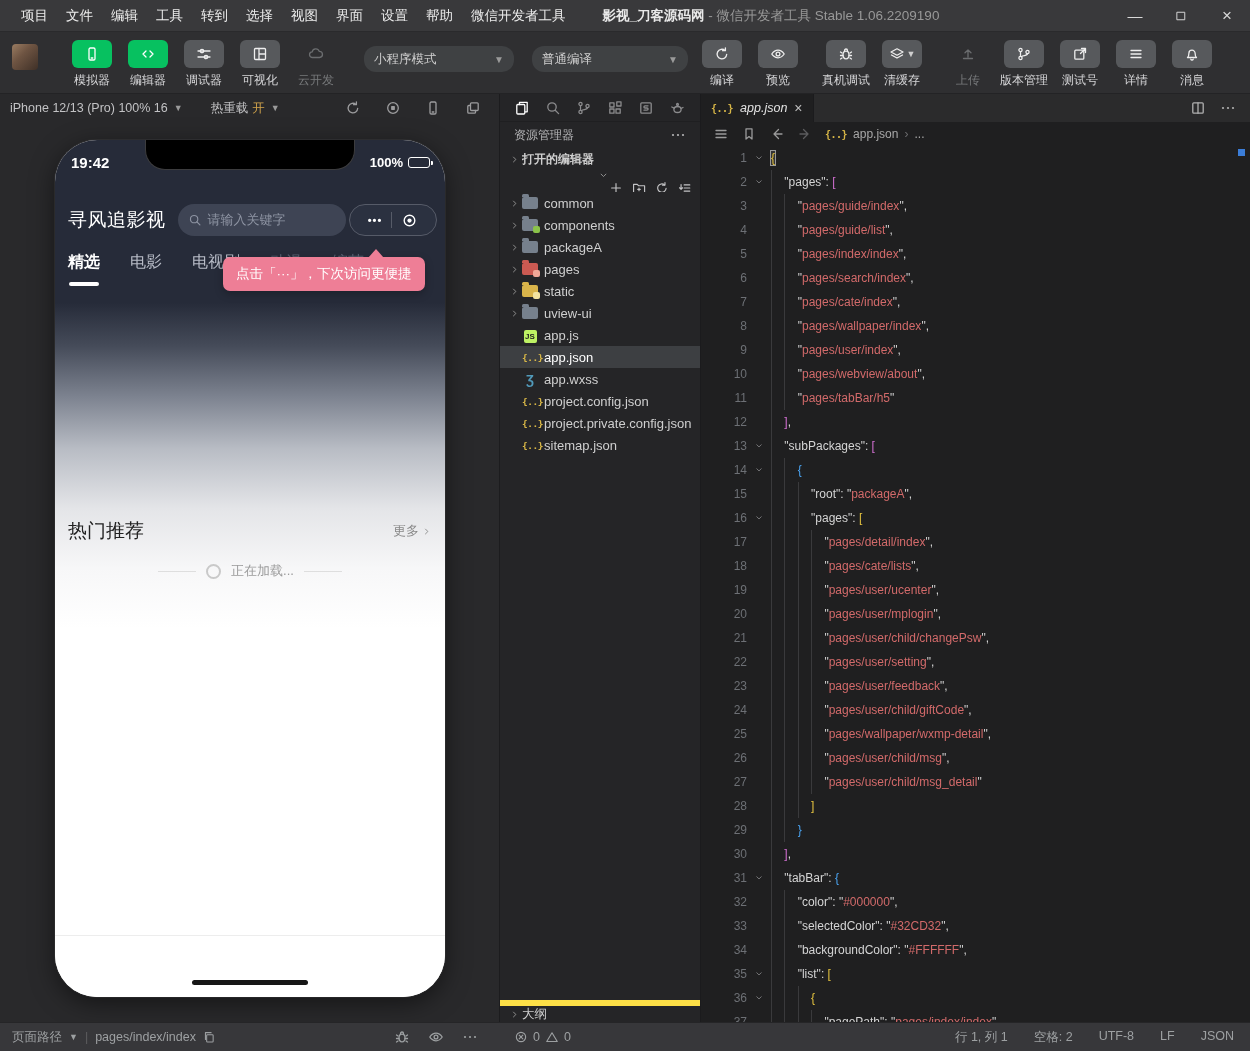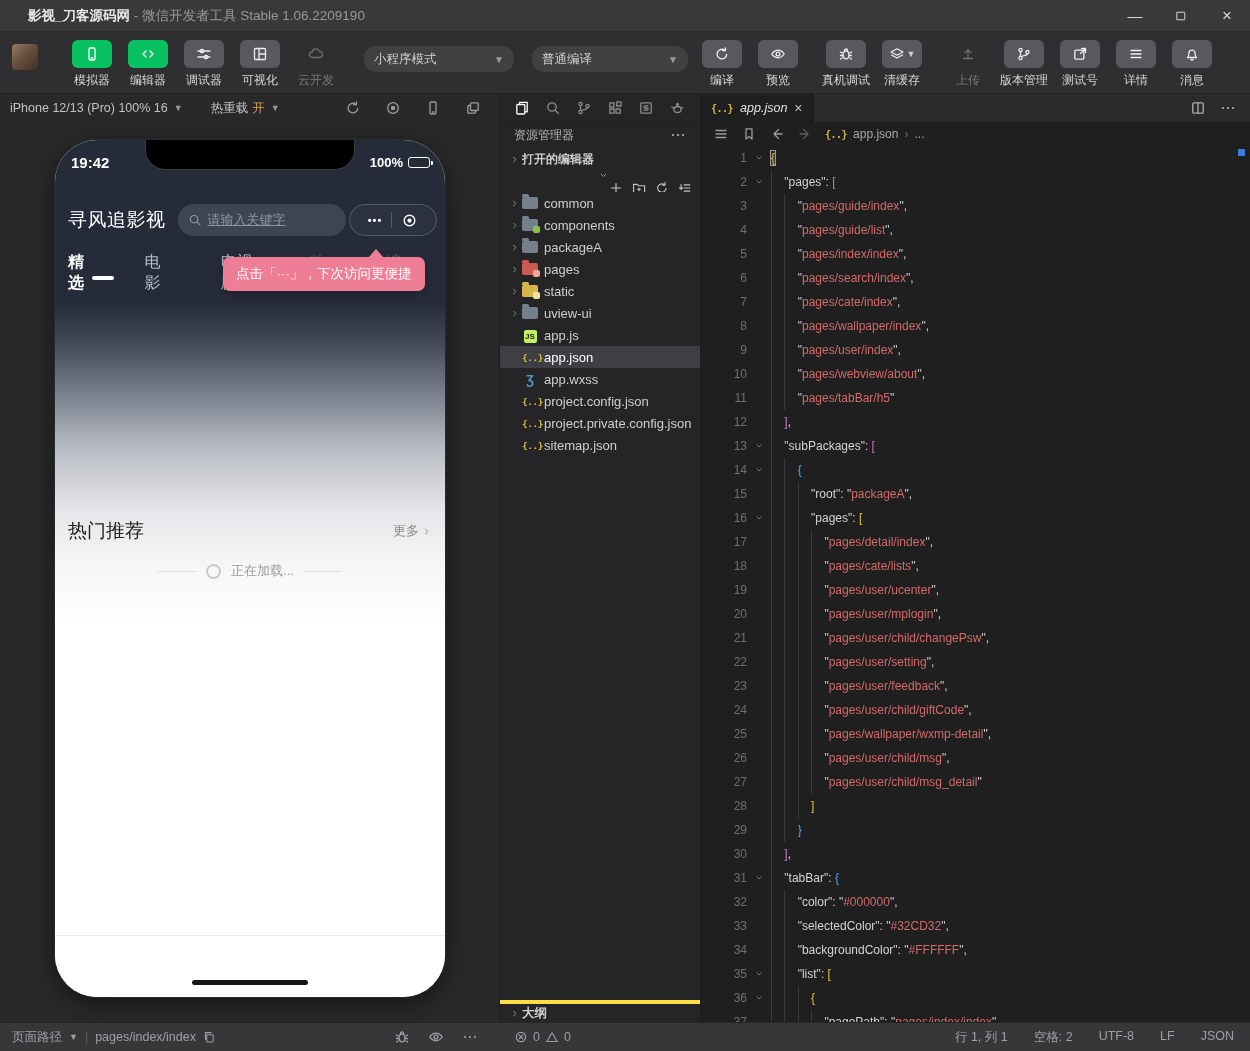--- a/index.html
+++ b/index.html
@@ -47,27 +47,27 @@
   .phone{position:absolute;left:55px;top:46px;width:390px;height:857px;border-radius:42px;overflow:hidden;background:#fff;box-shadow:0 0 0 1px rgba(255,255,255,.05),0 6px 24px rgba(0,0,0,.5);}
   .screen{position:absolute;inset:0;background:linear-gradient(180deg,#262b39 0%,#262b39 19%,#454b59 24%,#7d8390 30%,#b8bcc4 36%,#e4e5e8 43%,#f7f7f8 50%,#ffffff 57%,#ffffff 100%);}
   .notch{position:absolute;left:90px;top:0;width:210px;height:30px;background:#000;border:1px solid #3c3c3e;border-top:none;border-radius:0 0 20px 20px;}
   .ptime{position:absolute;left:16px;top:14px;color:#fff;font-size:15px;font-weight:bold;}
   .pbat{position:absolute;right:12px;top:15px;display:flex;align-items:center;gap:5px;color:#fff;font-size:13px;font-weight:bold;}
   .bat-body{width:22px;height:11px;border:1px solid #fff;border-radius:3px;padding:1px;position:relative;}
   .bat-fill{width:100%;height:100%;background:#fff;border-radius:1.5px;}
   .bat-nub{width:2px;height:4px;background:#fff;border-radius:0 1px 1px 0;margin-left:1px;}
   .phead{position:absolute;left:0;top:62px;width:100%;height:36px;display:flex;align-items:center;padding:0 8px 0 13px;}
   .ptitle{color:#fff;font-size:19px;font-weight:500;letter-spacing:.5px;white-space:nowrap;}
-  .psearch{margin-left:12px;width:168px;height:32px;border-radius:16px;background:#3e4454;display:flex;align-items:center;padding:0 10px;gap:6px;color:#8e94a3;text-decoration:underline;}
+  .psearch{margin-left:12px;width:168px;height:32px;border-radius:16px;background:#3e4454;display:flex;align-items:center;padding:0 10px;gap:6px;color:#8e94a3;}
   .psearch .ph{font-size:13px;}
   .capsule{margin-left:auto;width:88px;height:32px;border-radius:16px;background:rgba(45,51,66,.85);border:1px solid #565b68;display:flex;align-items:center;justify-content:center;color:#fff;}
   .cap-dots{letter-spacing:1px;font-size:11px;font-weight:bold;}
   .cap-div{width:1px;height:16px;background:#565b68;margin:0 9px;}
   .ptabs{position:absolute;left:0;top:112px;width:100%;display:flex;align-items:flex-start;padding:0 13px;gap:30px;}
-  .ptab{font-size:16px;color:#b9bdc8;display:flex;flex-direction:row;align-items:center;}
+  .ptab{font-size:16px;color:#b9bdc8;display:flex;flex-direction:column;align-items:center;}
   .ptab.dim{color:#596070;}
   .ptab.active{color:#fff;font-weight:bold;}
   .ptab .uline{width:30px;height:4px;border-radius:2px;background:#fff;margin-top:9px;visibility:hidden;}
   .ptab.active .uline{visibility:visible;}
   .tooltip{position:absolute;left:168px;top:117px;background:#ee7e96;color:#fff;font-size:13.5px;padding:8px 13px;border-radius:7px;white-space:nowrap;box-shadow:0 3px 8px rgba(0,0,0,.25);}
   .tooltip:after{content:"";position:absolute;top:-8px;left:72%;border:8px solid transparent;border-bottom:9px solid #ee7e96;border-top:none;}
   .psection{position:absolute;left:0;top:378px;width:100%;display:flex;align-items:center;padding:0 13px;}
   .sec-title{color:#222;font-size:19px;}
   .sec-more{margin-left:auto;color:#888;font-size:13px;display:flex;align-items:center;gap:2px;}
   .sec-more .ic{width:11px;height:11px;}
@@ -92,21 +92,21 @@
   .root-row{font-weight:bold;color:#dedede;font-size:14px;flex-direction:column;}
   .root-acts{margin-left:auto;display:flex;gap:9px;padding-right:8px;color:#c4c4c6;font-weight:normal;}
   .root-acts .ic{width:14px;height:14px;}
   .fold-ico{width:16px;height:12px;border-radius:2px;position:relative;margin:0 6px 0 0;flex:none;}
   .fold-ico:before{content:"";position:absolute;left:0;top:-3px;width:7px;height:3px;border-radius:1.5px 1.5px 0 0;background:inherit;}
   .fold-badge{position:absolute;right:-2px;bottom:-2px;width:7px;height:7px;border-radius:2px;}
   .fic{width:16px;margin-right:6px;flex:none;text-align:center;font-weight:bold;}
   .fic-js{display:inline-block;width:13px;height:13px;background:#bef264;color:#222;font-size:8px;border-radius:2px;line-height:13px;font-family:"Liberation Sans",sans-serif;}
   .fic-json{color:#d8b747;font-family:"DejaVu Sans Mono",monospace;font-size:9.5px;letter-spacing:-.5px;}
   .fic-wxss{color:#519aba;font-size:13px;}
-  .outline-row{position:absolute;left:0;bottom:0;width:100%;height:22px;border-top:4px solid #fde047;display:flex;align-items:center;color:#cfcfcf;font-size:12.5px;padding-left:6px;font-weight:bold;}
+  .outline-row{position:absolute;left:0;bottom:0;width:100%;height:22px;border-top:6px solid #fde047;display:flex;align-items:center;color:#cfcfcf;font-size:12.5px;padding-left:6px;font-weight:normal;}
   .outline-row .arr{width:16px;display:flex;justify-content:center;color:#9a9a9a;}
   .outline-row .arr .ic{width:11px;height:11px;}
 
   
   .editor{position:absolute;left:701px;top:94px;width:549px;height:928px;background:#1f1f20;}
   .tabbar{height:28px;background:#2b2b2c;display:flex;align-items:stretch;}
   .etab{background:#1f1f20;display:flex;align-items:center;padding:0 10px;gap:7px;border-right:1px solid #1b1b1d;color:#e3e3e3;font-size:12.5px;font-style:italic;}
   .etab .close{font-style:normal;color:#c0c0c0;font-size:14px;line-height:1;}
   .braces{color:#d8b747;font-family:"DejaVu Sans Mono",monospace;font-size:10px;font-style:normal;font-weight:bold;letter-spacing:-.5px;}
   .tab-acts{margin-left:auto;display:flex;align-items:center;gap:14px;padding:0 14px;color:#b0b0b0;}
@@ -277,20 +277,33 @@
       </symbol>
     <symbol id="i-warn" viewBox="0 0 16 16">
         <path d="M8 3.2l6 10H2z"></path>
       </symbol>
   </defs>
 </svg>
 
 <div class="app">
 
   <div class="titlebar">
+    <div class="menus" id="menus">
+        <span class="menu-item">项目</span>
+        <span class="menu-item">文件</span>
+        <span class="menu-item">编辑</span>
+        <span class="menu-item">工具</span>
+        <span class="menu-item">转到</span>
+        <span class="menu-item">选择</span>
+        <span class="menu-item">视图</span>
+        <span class="menu-item">界面</span>
+        <span class="menu-item">设置</span>
+        <span class="menu-item">帮助</span>
+        <span class="menu-item">微信开发者工具</span>
+      </div>
     <div class="wtitle">
       <span class="proj">影视_刀客源码网</span>
       <span class="suffix">- 微信开发者工具 Stable 1.06.2209190</span>
     </div>
     <div class="winctl">
       <div class="wbtn">
           <span>—</span>
         </div>
       <div class="wbtn">
           <svg class="ic" style="width:12px;height:12px" viewBox="0 0 16 16">

